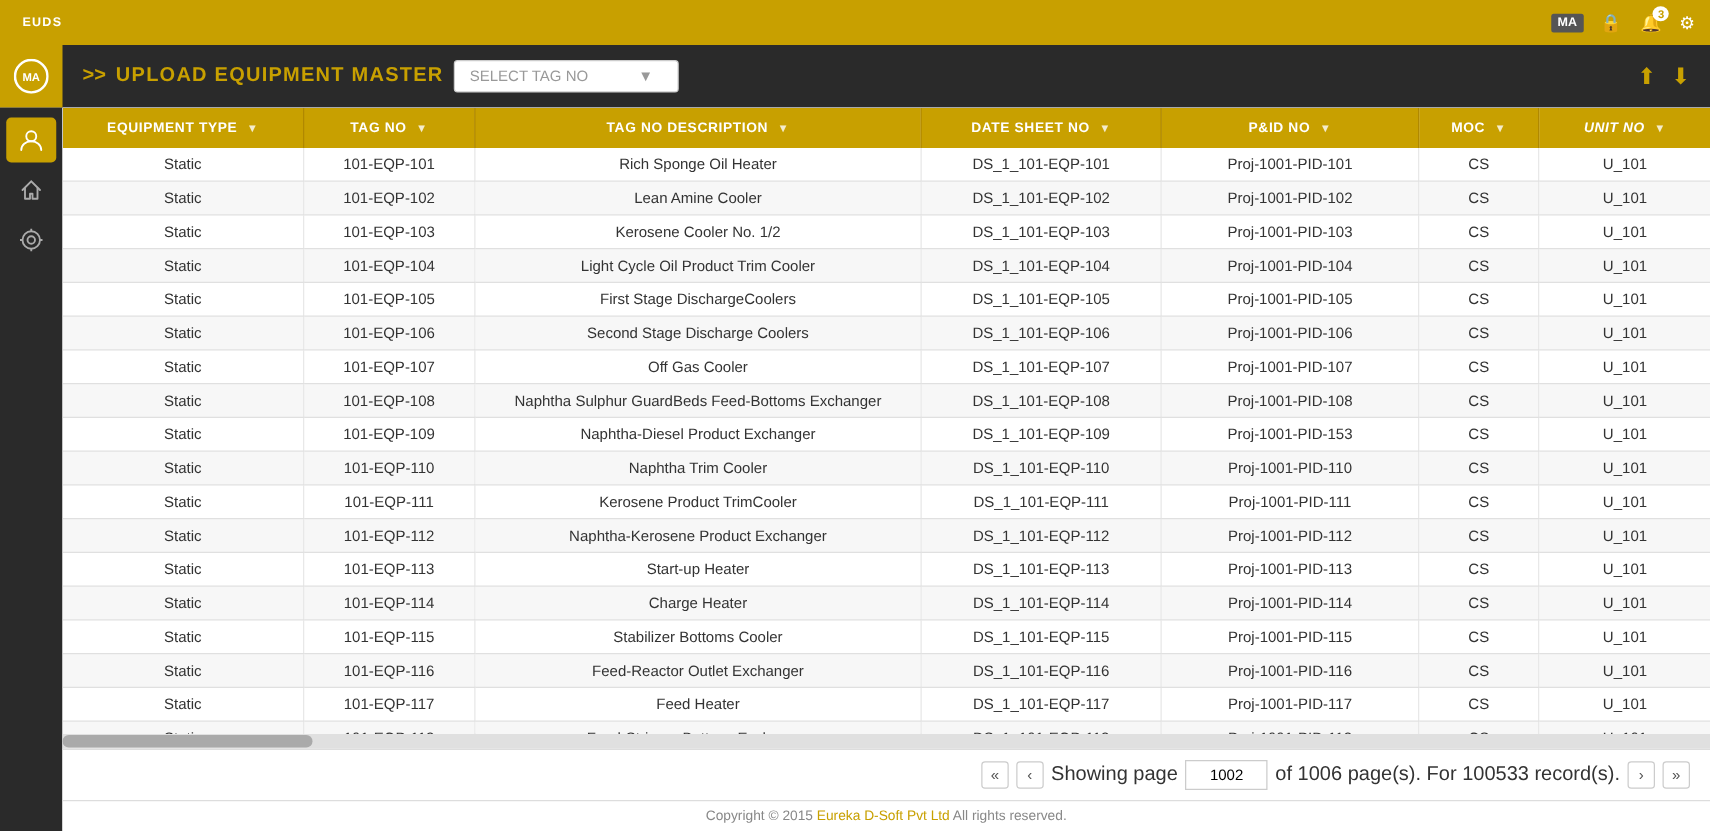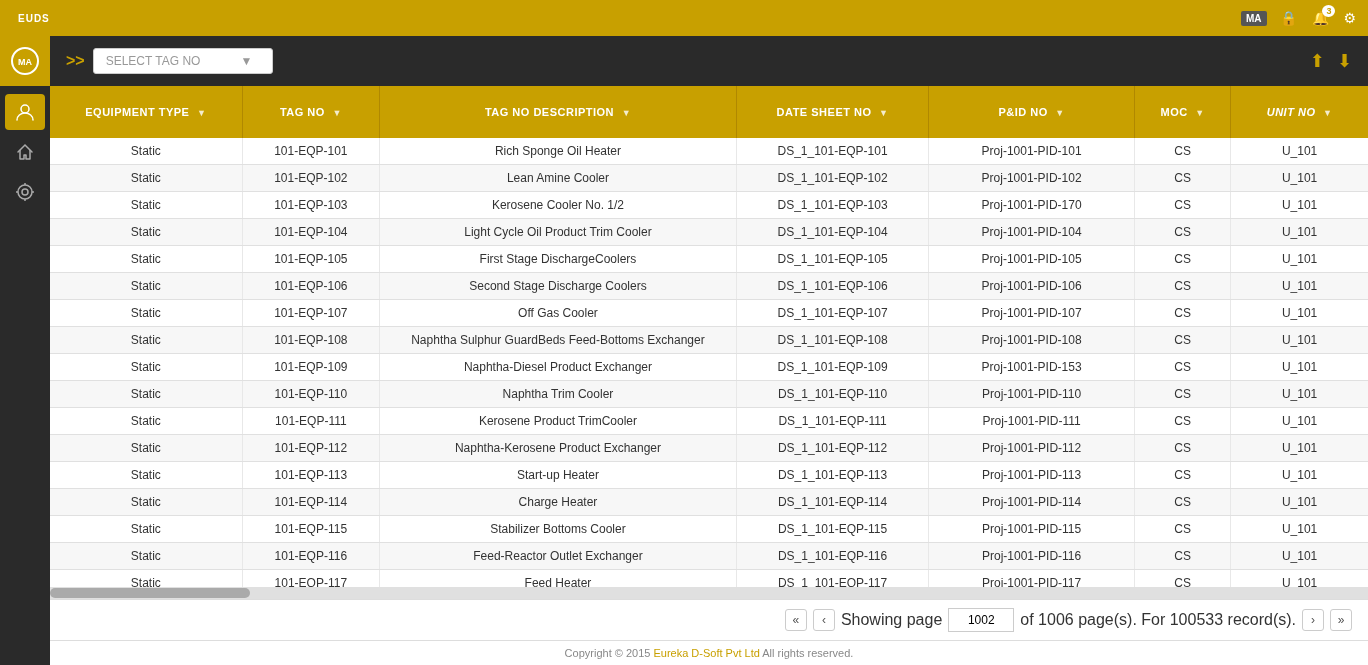--- a/index.html
+++ b/index.html
@@ -137,21 +137,21 @@
 
     thead tr {
       background: #c8a000;
     }
 
     thead th {
       color: white;
       font-weight: bold;
       font-size: 11px;
       text-align: center;
-      padding: 20px 6px;
+      padding: 10px 6px;
       border-right: 1px solid #b08800;
       white-space: nowrap;
       user-select: none;
       letter-spacing: 0.5px;
       text-transform: uppercase;
     }
 
     thead th:last-child { border-right: none; }
 
     .sort-arrow {
@@ -290,20 +290,21 @@
 
 <div class="app-bar">
   <div class="app-bar-logo">
     <svg width="28" height="28" viewBox="0 0 28 28">
       <circle cx="14" cy="14" r="13" fill="none" stroke="white" stroke-width="2"></circle>
       <text x="14" y="18" text-anchor="middle" fill="white" font-size="9" font-weight="bold">MA</text>
     </svg>
   </div>
   <div class="breadcrumb-section">
     <span class="breadcrumb-arrows">&gt;&gt;</span>
+    <span class="page-title">UPLOAD EQUIPMENT MASTER</span>
     <div class="select-tag-no">
       <span>SELECT TAG NO</span>
       <span>▼</span>
     </div>
   </div>
   <div class="app-bar-actions">
     <span class="action-icon">⬆</span>
     <span class="action-icon">⬇</span>
   </div>
 </div>
@@ -381,21 +382,21 @@
       <td>DS_1_101-EQP-102</td>
       <td>Proj-1001-PID-102</td>
       <td>CS</td>
       <td>U_101</td>
     </tr>
             <tr>
       <td>Static</td>
       <td>101-EQP-103</td>
       <td>Kerosene Cooler No. 1/2</td>
       <td>DS_1_101-EQP-103</td>
-      <td>Proj-1001-PID-170</td>
+      <td>Proj-1001-PID-103</td>
       <td>CS</td>
       <td>U_101</td>
     </tr>
             <tr>
       <td>Static</td>
       <td>101-EQP-104</td>
       <td>Light Cycle Oil Product Trim Cooler</td>
       <td>DS_1_101-EQP-104</td>
       <td>Proj-1001-PID-104</td>
       <td>CS</td>

